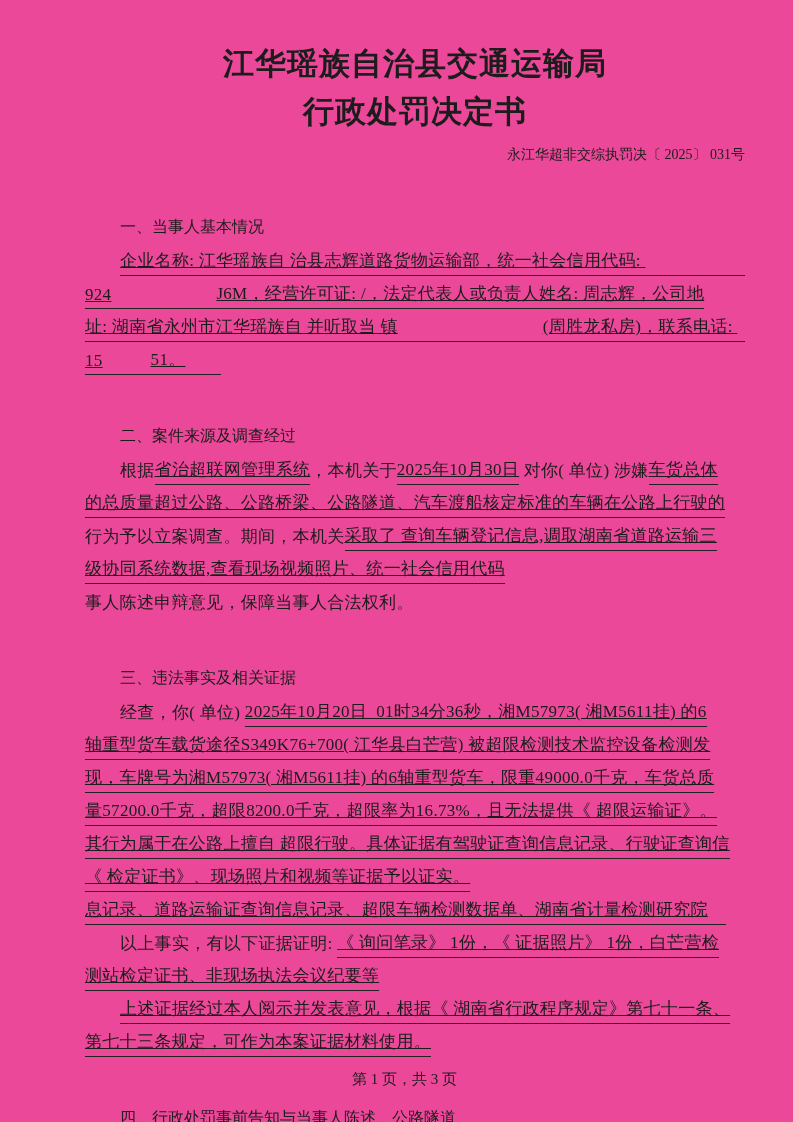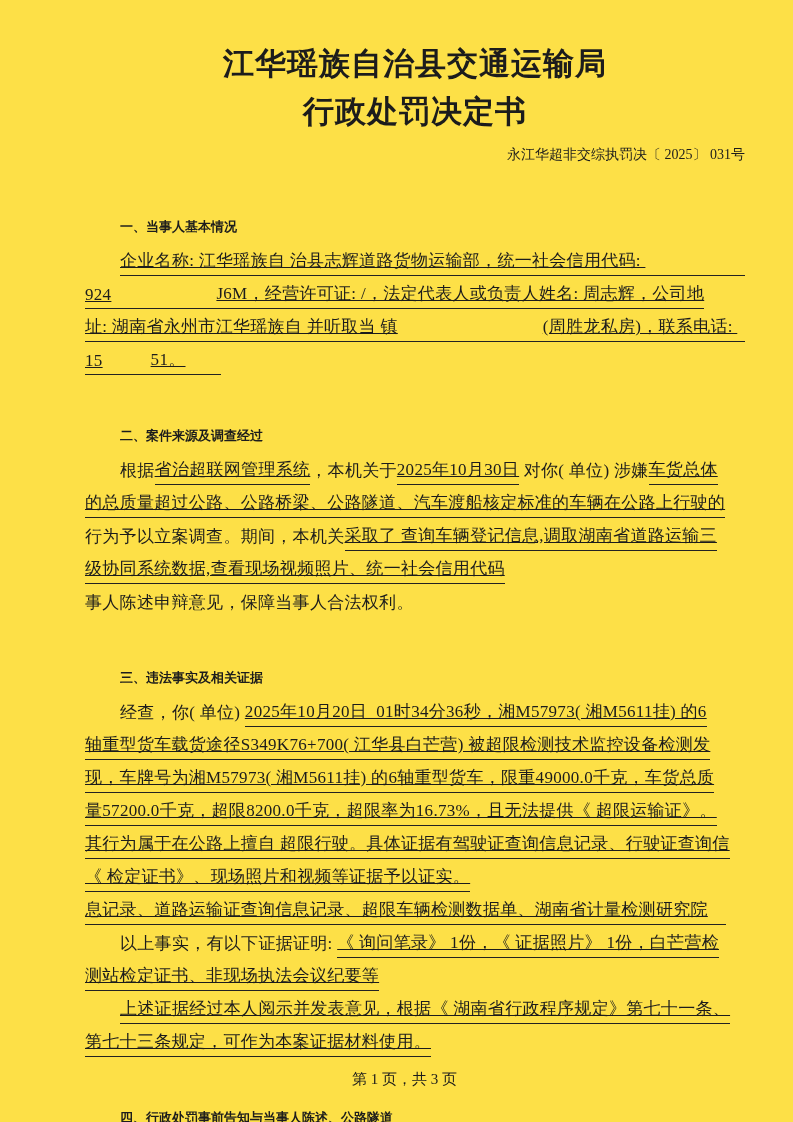--- a/index.html
+++ b/index.html
@@ -1,20 +1,20 @@
 <!DOCTYPE html>
 <html><head>
 <meta charset="utf-8">
 <style>
   html,body { margin:0; padding:0; background:#e8e8e8; }
   .page {
     position:relative;
     width:793px; height:1122px;
     margin:0 auto;
-    background:#fde047;
+    background:#ec4899;
     color:#1c1c1c;
     font-family:"Liberation Serif","DejaVu Serif",serif;
     overflow:hidden;
   }
   .content { margin:0 48px 0 85px; }
   .title-block { margin-top:40px; text-align:center; }
   .title-line {
     font-family:"Liberation Sans","DejaVu Sans",sans-serif;
     font-weight:bold;
     font-size:31px;
@@ -23,22 +23,22 @@
   }
   .doc-number {
     margin-top:8px;
     text-align:right;
     font-size:14px;
     line-height:22px;
   }
   .doc-body { margin-top:14px; }
   .sec-heading {
     font-family:"Liberation Sans","DejaVu Sans",sans-serif;
-    font-weight:bold;
-    font-size:13px;
+    font-weight:normal;
+    font-size:16px;
     height:33px; line-height:33px;
     padding-left:35px;
     white-space:pre;
     margin-top:44px;
   }
   .line {
     display:flex;
     align-items:flex-end;
     height:33px;
     font-size:17px;

